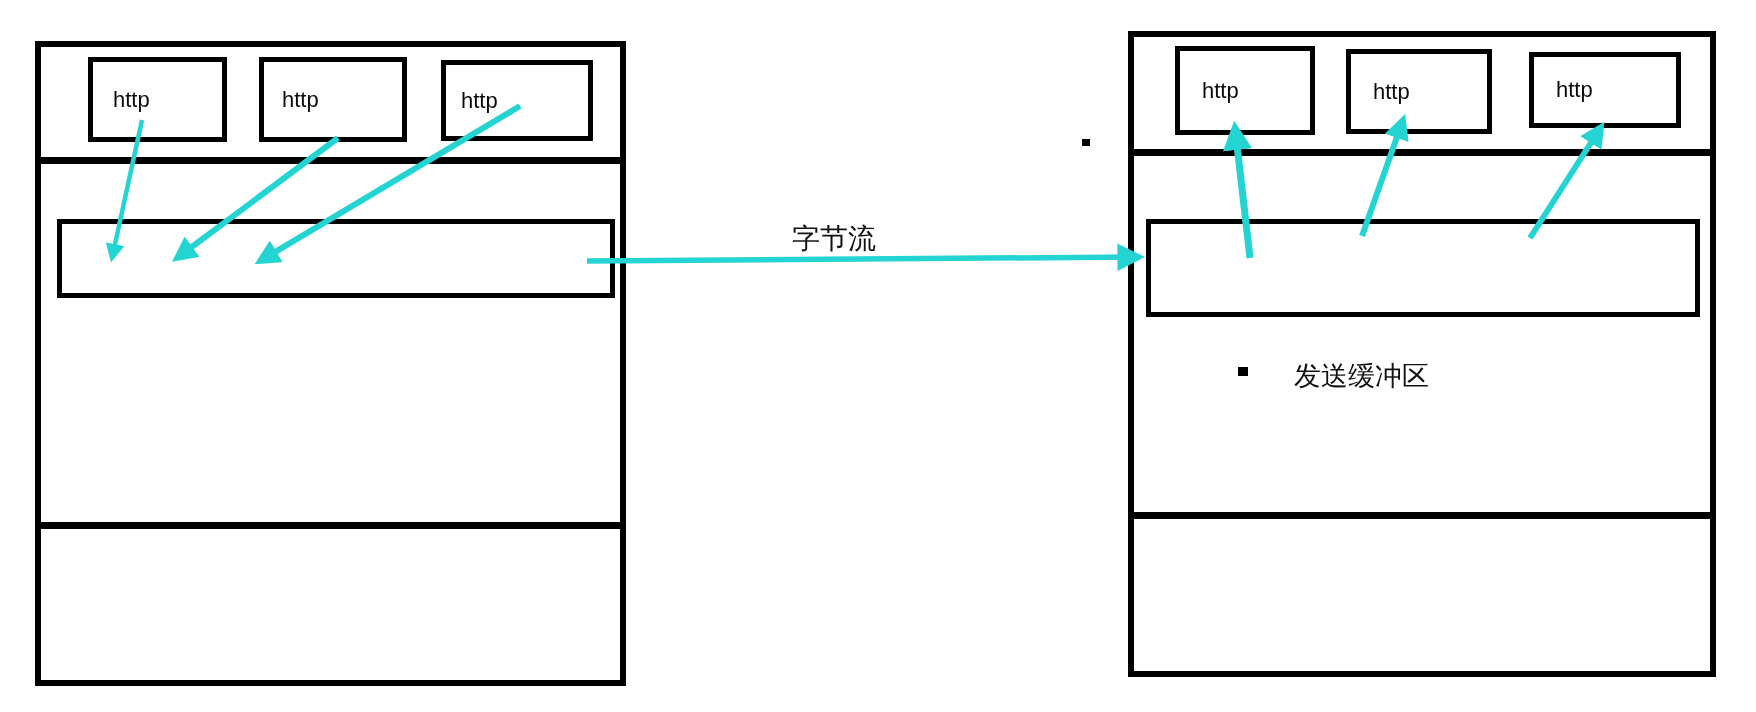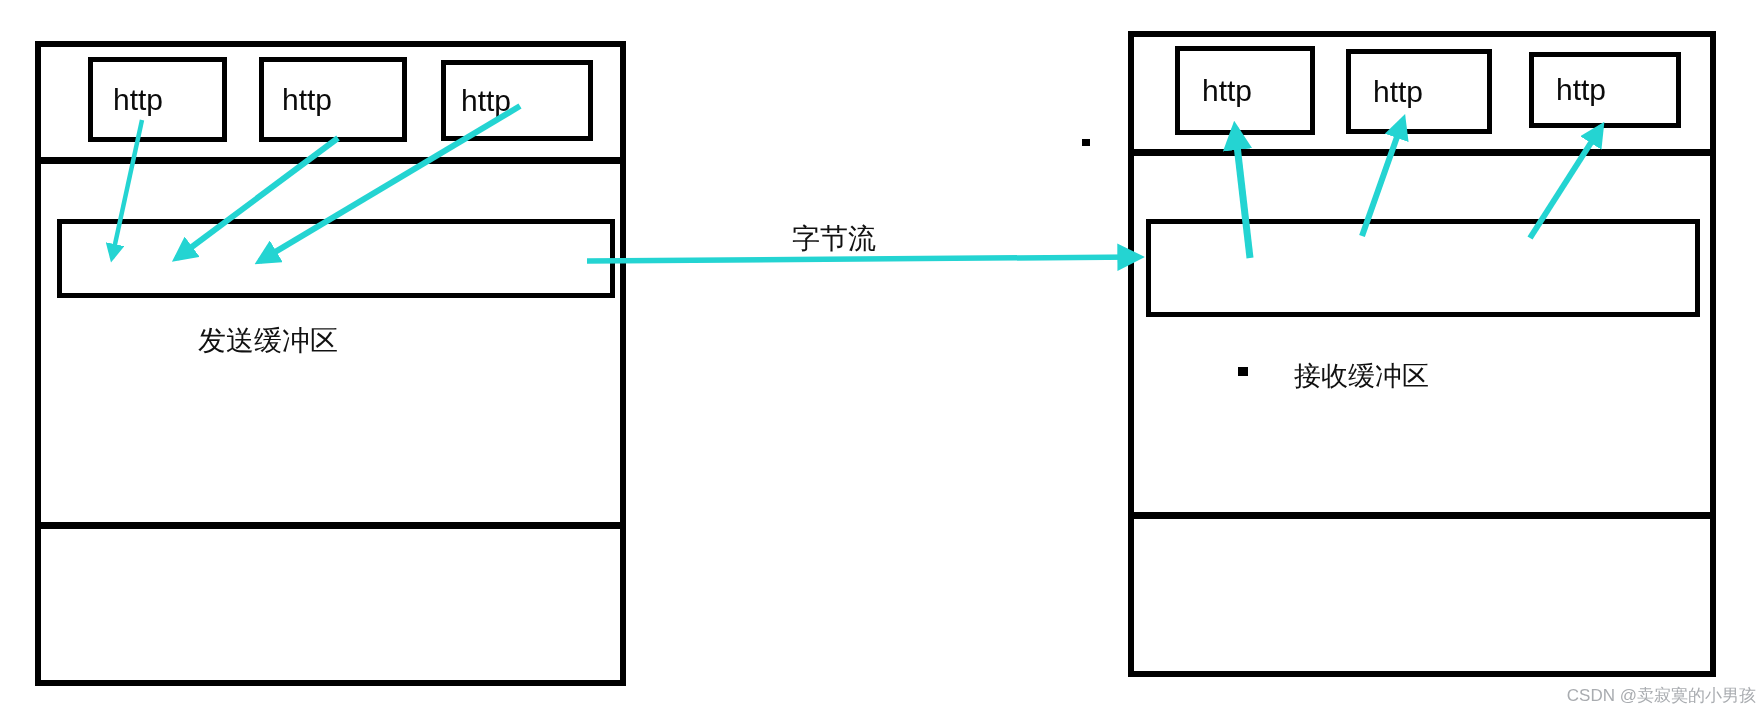--- a/index.html
+++ b/index.html
@@ -1,21 +1,21 @@
 <!DOCTYPE html>
 <html><head>
 <meta charset="utf-8">
 <style>
   html,body{margin:0;padding:0;background:#ffffff;}
   #canvas{position:relative;width:1756px;height:712px;background:#ffffff;overflow:hidden;
           font-family:"Liberation Sans","DejaVu Sans",sans-serif;color:#0b0b0b;}
   .box{position:absolute;box-sizing:border-box;border:6px solid #000;background:transparent;}
   .divider{position:absolute;height:7px;background:#000;}
   .http-box{position:absolute;box-sizing:border-box;border:5px solid #000;display:flex;align-items:center;}
-  .http-label{font-size:30px;line-height:1;color:#0b0b0b;}
+  .http-label{font-size:22px;line-height:1;color:#0b0b0b;}
   .buffer{position:absolute;box-sizing:border-box;border:5px solid #000;background:transparent;}
   .cn-label{position:absolute;font-size:28px;color:#111;white-space:nowrap;}
   .sq{position:absolute;background:#000;}
   #stream-label{position:absolute;font-size:28px;color:#111;white-space:nowrap;}
   #watermark{position:absolute;left:1528px;top:684px;width:228px;font-size:17px;
              color:#a9acb0;white-space:nowrap;text-align:right;}
   #arrow-layer{position:absolute;left:0;top:0;width:1756px;height:712px;pointer-events:none;}
   .arrow{stroke:#24d4d2;fill:none;}
 </style>
 </head>
@@ -31,39 +31,38 @@
     <span class="http-label">http</span>
   </div>
   <div class="http-box" style="left:259px;top:57px;width:148px;height:85px;padding-left:18px;">
     <span class="http-label">http</span>
   </div>
   <div class="http-box" style="left:441px;top:60px;width:152px;height:81px;padding-left:15px;">
     <span class="http-label">http</span>
   </div>
 
   <div class="buffer" style="left:57px;top:219px;width:558px;height:79px;"></div>
-  <div class="cn-label" style="left:198px;top:322px;">发送缓冲区</div>
 
   <div class="box" style="left:1128px;top:31px;width:588px;height:646px;"></div>
   <div class="divider" style="left:1132px;top:149px;width:580px;"></div>
   <div class="divider" style="left:1132px;top:512px;width:580px;"></div>
 
   <div class="http-box" style="left:1175px;top:46px;width:140px;height:89px;padding-left:22px;">
     <span class="http-label">http</span>
   </div>
   <div class="http-box" style="left:1346px;top:49px;width:146px;height:85px;padding-left:22px;">
     <span class="http-label">http</span>
   </div>
   <div class="http-box" style="left:1529px;top:52px;width:152px;height:76px;padding-left:22px;">
     <span class="http-label">http</span>
   </div>
 
   <div class="buffer" style="left:1146px;top:219px;width:554px;height:98px;"></div>
   <div class="sq" style="left:1238px;top:367px;width:10px;height:9px;"></div>
-  <div class="cn-label" style="left:1294px;top:358px;font-size:27px;">接收缓冲区</div>
+  <div class="cn-label" style="left:1294px;top:358px;font-size:27px;">发送缓冲区</div>
 
   <div class="sq" style="left:1082px;top:139px;width:8px;height:7px;"></div>
 
   <div id="stream-label" style="left:792px;top:220px;">字节流</div>
 
   <svg id="arrow-layer" viewBox="0 0 1756 712" xmlns="http://www.w3.org/2000/svg">
     <defs>
       <marker id="head" viewBox="0 0 10 10" refX="7.5" refY="5" markerWidth="4.2" markerHeight="4.2" orient="auto" markerUnits="strokeWidth">
         <path d="M0,0 L10,5 L0,10 z" fill="#24d4d2"></path>
       </marker>
@@ -76,15 +75,14 @@
     <line class="arrow" x1="338" y1="138" x2="177" y2="258" stroke-width="6" marker-end="url(#head)"></line>
     <line class="arrow" x1="520" y1="106" x2="260" y2="261" stroke-width="6" marker-end="url(#head)"></line>
 
     <line class="arrow" x1="587" y1="261" x2="1138" y2="257" stroke-width="5.5" marker-end="url(#head-big)"></line>
 
     <line class="arrow" x1="1250" y1="258" x2="1235" y2="128" stroke-width="7" marker-end="url(#head)"></line>
     <line class="arrow" x1="1362" y1="236" x2="1403" y2="120" stroke-width="6" marker-end="url(#head)"></line>
     <line class="arrow" x1="1530" y1="238" x2="1601" y2="127" stroke-width="6" marker-end="url(#head)"></line>
   </svg>
 
-  <div id="watermark">CSDN @卖寂寞的小男孩</div>
 
 </div>
 
 </body></html>

